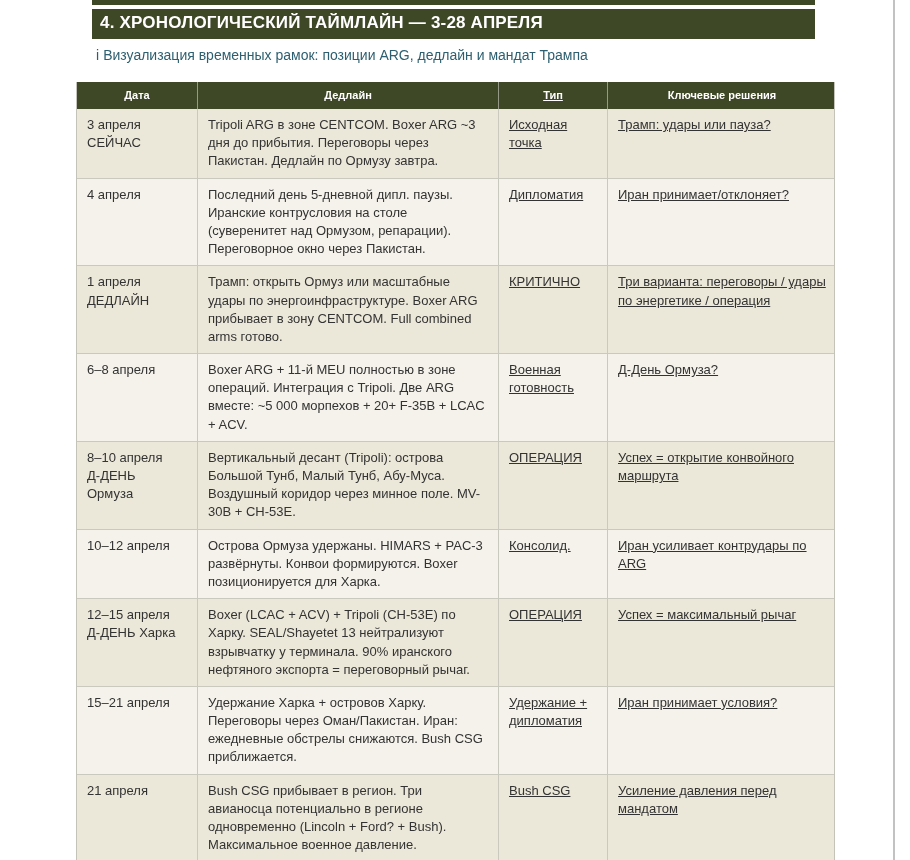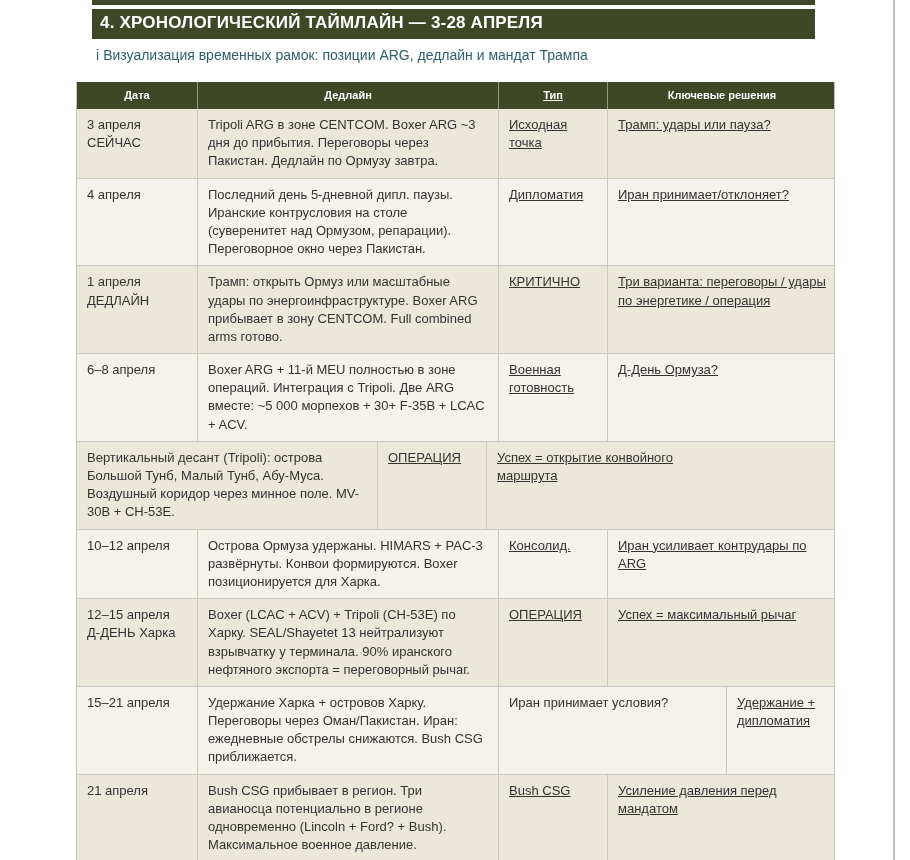--- a/index.html
+++ b/index.html
@@ -136,47 +136,50 @@
         </div>
         <div class="row">
           <div class="cell col-date">1 апреля
 ДЕДЛАЙН</div>
           <div class="cell col-event">Трамп: открыть Ормуз или масштабные удары по энергоинфраструктуре. Boxer ARG прибывает в зону CENTCOM. Full combined arms готово.</div>
           <div class="cell col-type">КРИТИЧНО</div>
           <div class="cell col-decisions">Три варианта: переговоры / удары по энергетике / операция</div>
         </div>
         <div class="row">
           <div class="cell col-date">6–8 апреля</div>
-          <div class="cell col-event">Boxer ARG + 11-й MEU полностью в зоне операций. Интеграция с Tripoli. Две ARG вместе: ~5 000 морпехов + 30+ F-35B + LCAC + ACV.</div>
+          <div class="cell col-event">Boxer ARG + 11-й MEU полностью в зоне операций. Интеграция с Tripoli. Две ARG вместе: ~5 000 морпехов + 20+ F-35B + LCAC + ACV.</div>
           <div class="cell col-type">Военная готовность</div>
           <div class="cell col-decisions">Д-День Ормуза?</div>
         </div>
         <div class="row">
+          <div class="cell col-date">8–10 апреля
+Д-ДЕНЬ
+Ормуза</div>
           <div class="cell col-event">Вертикальный десант (Tripoli): острова Большой Тунб, Малый Тунб, Абу-Муса. Воздушный коридор через минное поле. MV-30B + CH-53E.</div>
           <div class="cell col-type">ОПЕРАЦИЯ</div>
           <div class="cell col-decisions">Успех = открытие конвойного маршрута</div>
         </div>
         <div class="row">
           <div class="cell col-date">10–12 апреля</div>
           <div class="cell col-event">Острова Ормуза удержаны. HIMARS + PAC-3 развёрнуты. Конвои формируются. Boxer позиционируется для Харка.</div>
           <div class="cell col-type">Консолид.</div>
           <div class="cell col-decisions">Иран усиливает контрудары по ARG</div>
         </div>
         <div class="row">
           <div class="cell col-date">12–15 апреля
 Д-ДЕНЬ Харка</div>
           <div class="cell col-event">Boxer (LCAC + ACV) + Tripoli (CH-53E) по Харку. SEAL/Shayetet 13 нейтрализуют взрывчатку у терминала. 90% иранского нефтяного экспорта = переговорный рычаг.</div>
           <div class="cell col-type">ОПЕРАЦИЯ</div>
           <div class="cell col-decisions">Успех = максимальный рычаг</div>
         </div>
         <div class="row">
           <div class="cell col-date">15–21 апреля</div>
           <div class="cell col-event">Удержание Харка + островов Харку. Переговоры через Оман/Пакистан. Иран: ежедневные обстрелы снижаются. Bush CSG приближается.</div>
+          <div class="cell col-type">Удержание + дипломатия</div>
           <div class="cell col-decisions">Иран принимает условия?</div>
-          <div class="cell col-type">Удержание + дипломатия</div>
         </div>
         <div class="row">
           <div class="cell col-date">21 апреля</div>
           <div class="cell col-event">Bush CSG прибывает в регион. Три авианосца потенциально в регионе одновременно (Lincoln + Ford? + Bush). Максимальное военное давление.</div>
           <div class="cell col-type">Bush CSG</div>
           <div class="cell col-decisions">Усиление давления перед мандатом</div>
         </div>
       </div>
   </div>
 

